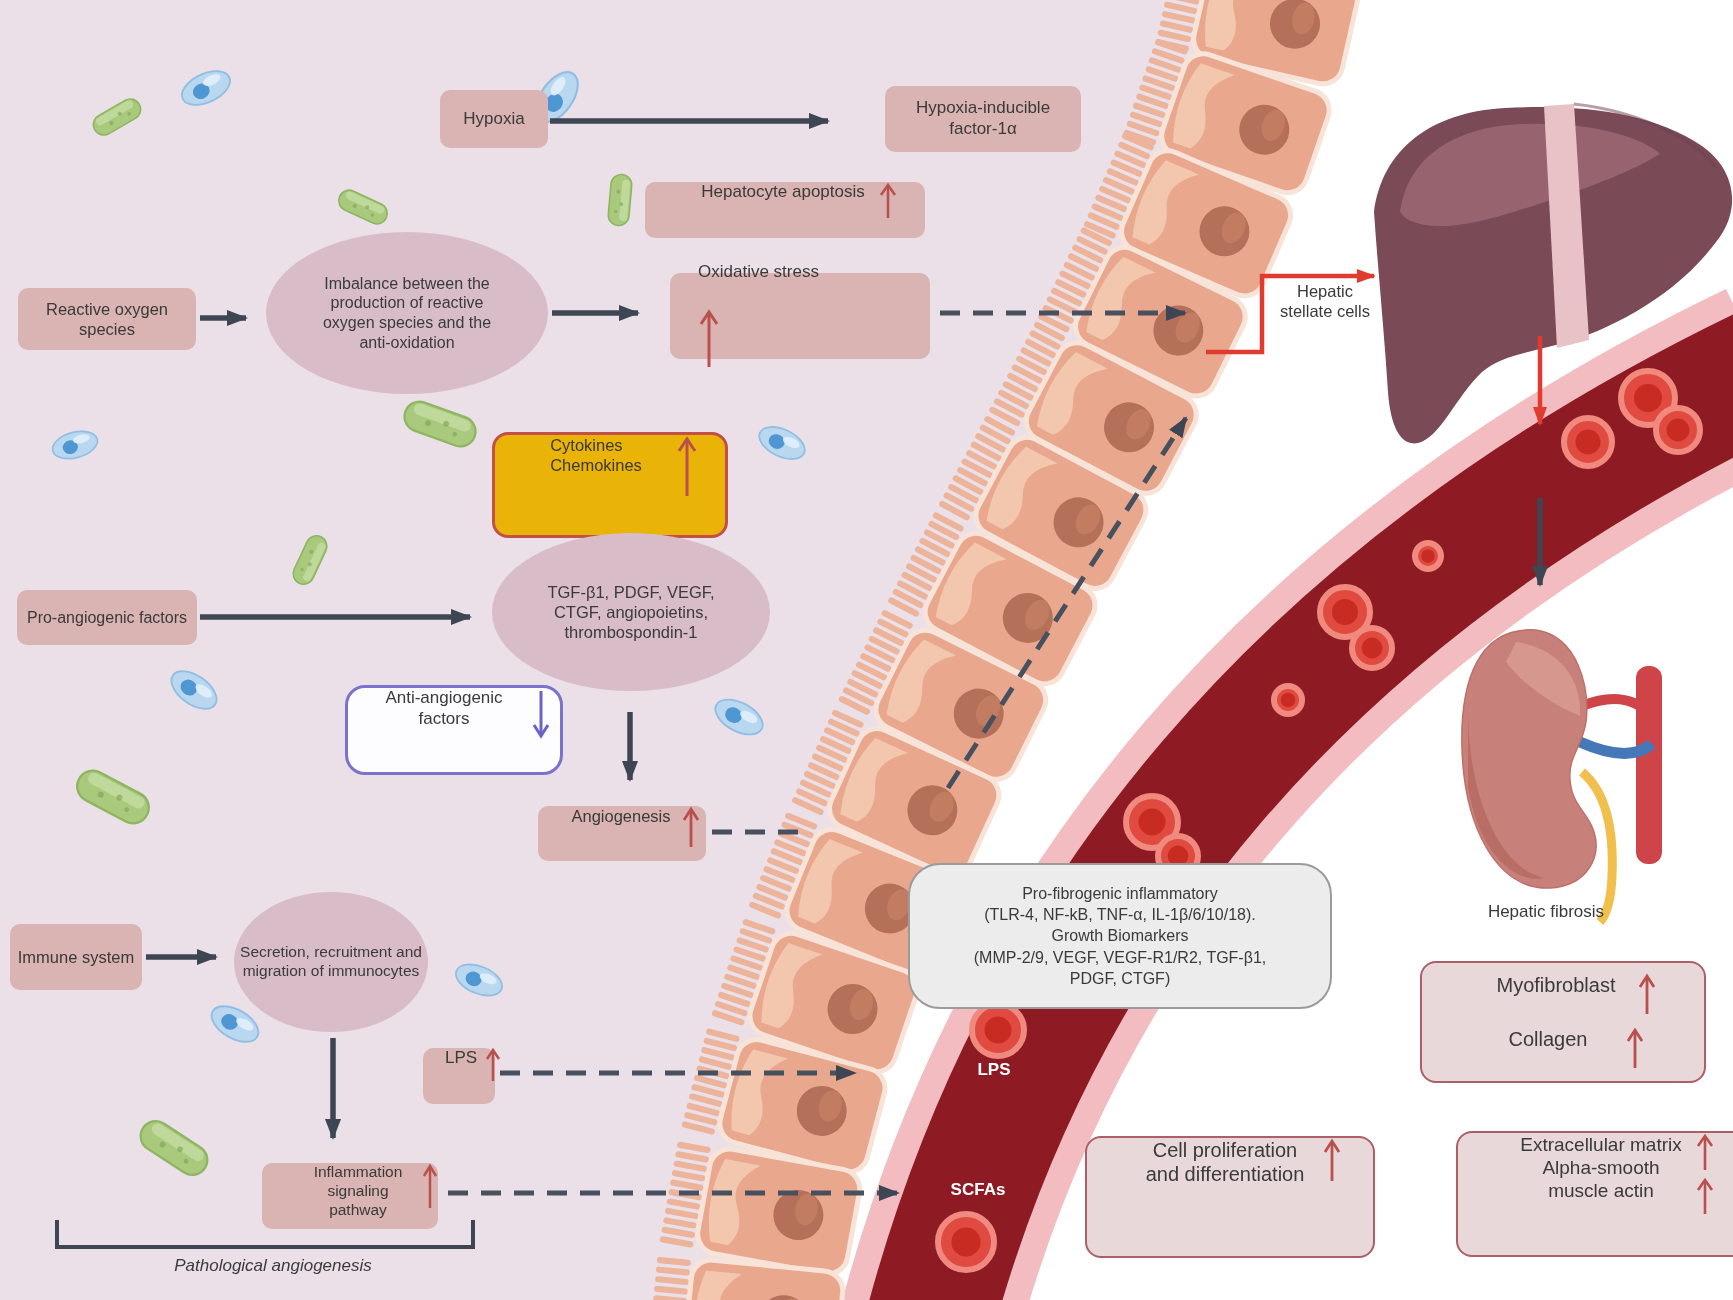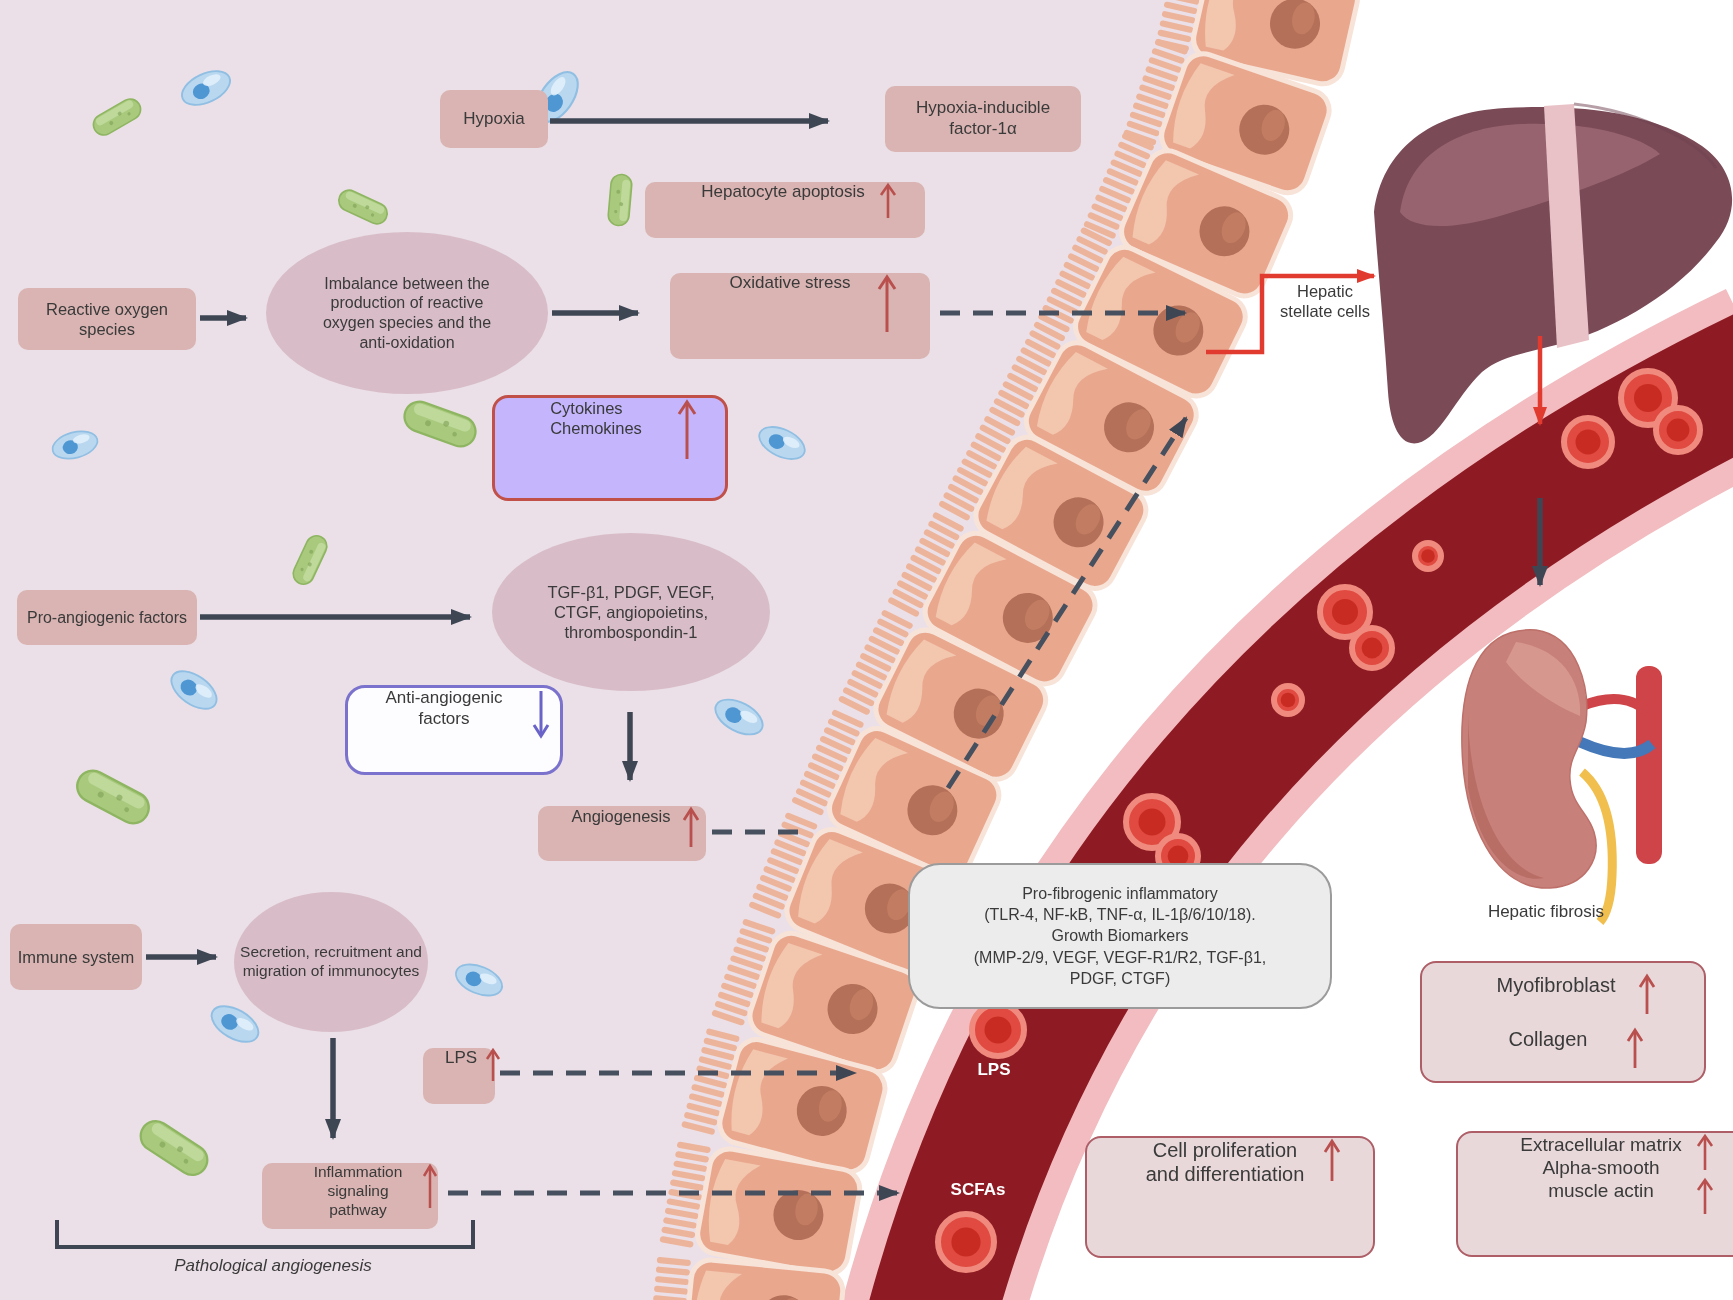--- a/index.html
+++ b/index.html
@@ -3,21 +3,21 @@
 <meta charset="utf-8">
 <style>
   html,body{margin:0;padding:0;background:#ffffff;}
   #stage{position:relative;width:1733px;height:1300px;overflow:hidden;background:#ffffff;
          font-family:"Liberation Sans",sans-serif;color:#3a3a3a;}
   #scene{position:absolute;left:0;top:0;z-index:1;}
   .box{position:absolute;z-index:2;display:flex;align-items:center;justify-content:center;
        text-align:center;box-sizing:border-box;color:#3a3a3a;line-height:1.22;}
   .rose{background:#d9b4b2;border-radius:10px;}
   .ellipse{background:#d8bdc8;border-radius:50%;}
-  .outline-red{background:#c4b5fd;border:3px solid #c05048;border-radius:16px;}
+  .outline-red{background:#eab308;border:3px solid #c05048;border-radius:16px;margin-top:37px;}
   .outline-blue{background:#fdfcfe;border:3px solid #7a72cc;border-radius:20px;}
   .graybox{background:#ececec;border:2px solid #9b9b9b;border-radius:32px;}
   .bigbox{background:#e8d8da;border:2.5px solid #ae5e66;border-radius:16px;}
   .col{display:flex;flex-direction:column;}
   .row{display:flex;flex-direction:row;align-items:flex-start;padding-left:28px;}
   .lbl{position:absolute;z-index:2;text-align:center;}
   .white{color:#ffffff;}
   .ua,.da{flex:0 0 auto;}
 </style>
 </head>
@@ -496,21 +496,21 @@
   <div>species</div>
 </div>
 
 <div class="box ellipse col" style="left:266px;top:232px;width:282px;height:162px;font-size:16px;">
   <div>Imbalance between the</div>
   <div>production of reactive</div>
   <div>oxygen species and the</div>
   <div>anti-oxidation</div>
 </div>
 
-<div class="box rose row" style="left:670px;top:273px;width:260px;height:86px;font-size:17px;gap:26px;">
+<div class="box rose row" style="left:670px;top:273px;width:260px;height:86px;font-size:17px;gap:26px;flex-direction:column;">
   <span>Oxidative stress</span>
   <svg class="ua" width="22" height="62" viewBox="0 0 22 62">
         <g stroke="#b9504e" stroke-width="3" fill="none">
           <line x1="11" y1="59" x2="11" y2="6"></line>
           <polyline points="3,16 11,4 19,16"></polyline>
         </g>
       </svg>
 </div>
 
 <div class="box outline-red row" style="left:492px;top:395px;width:236px;height:106px;font-size:16.5px;gap:34px;">

